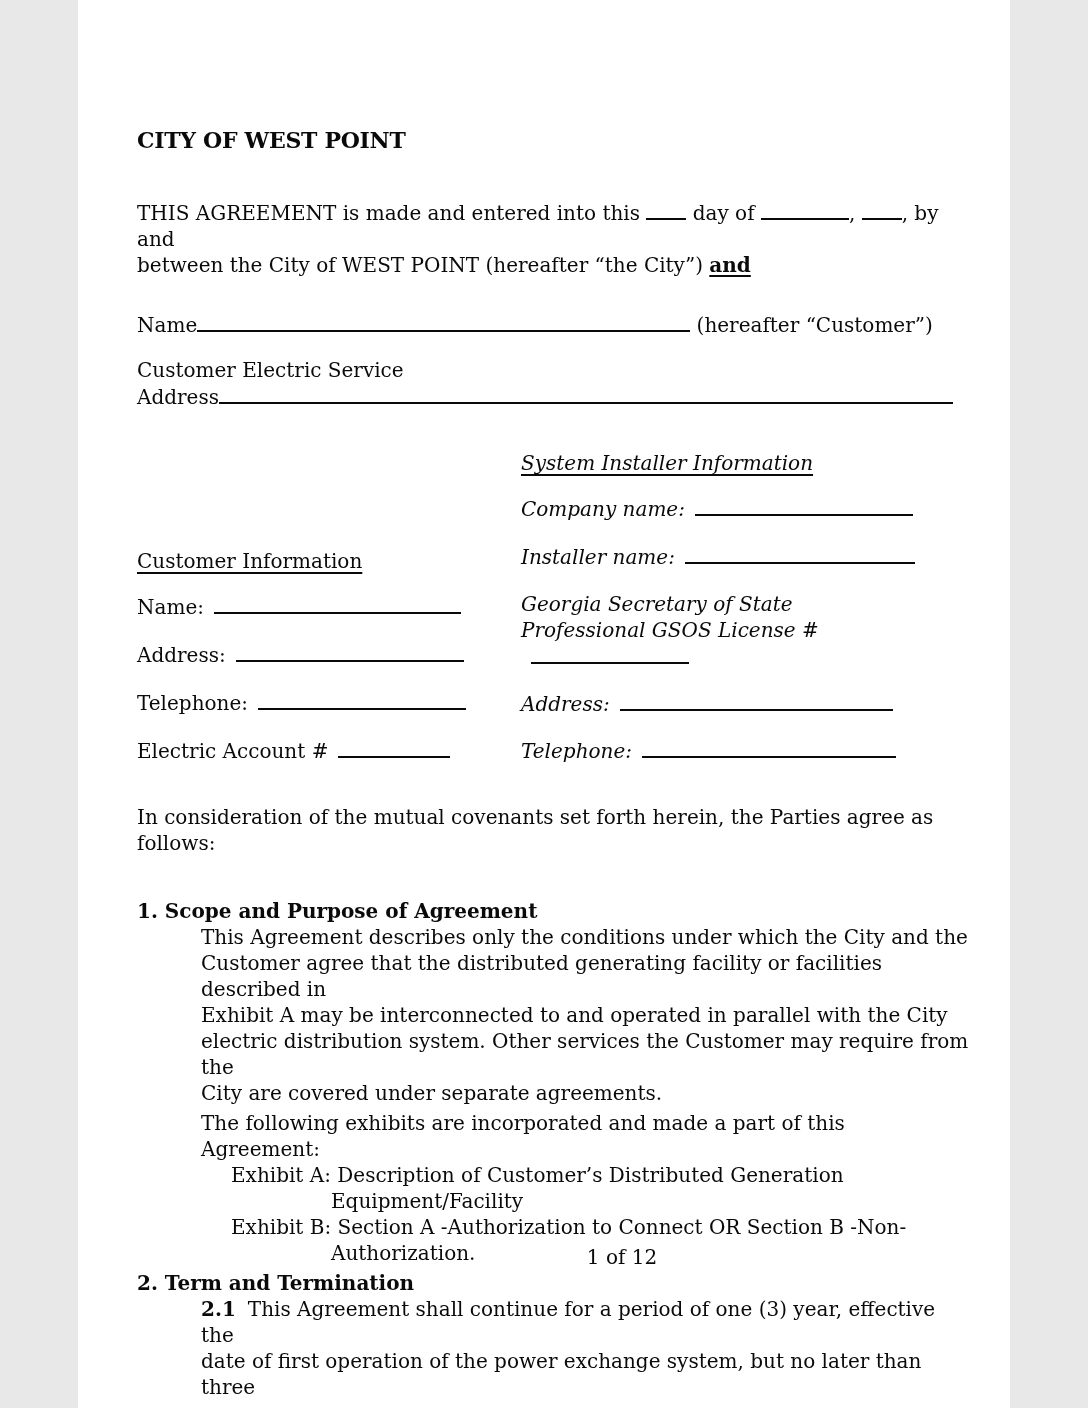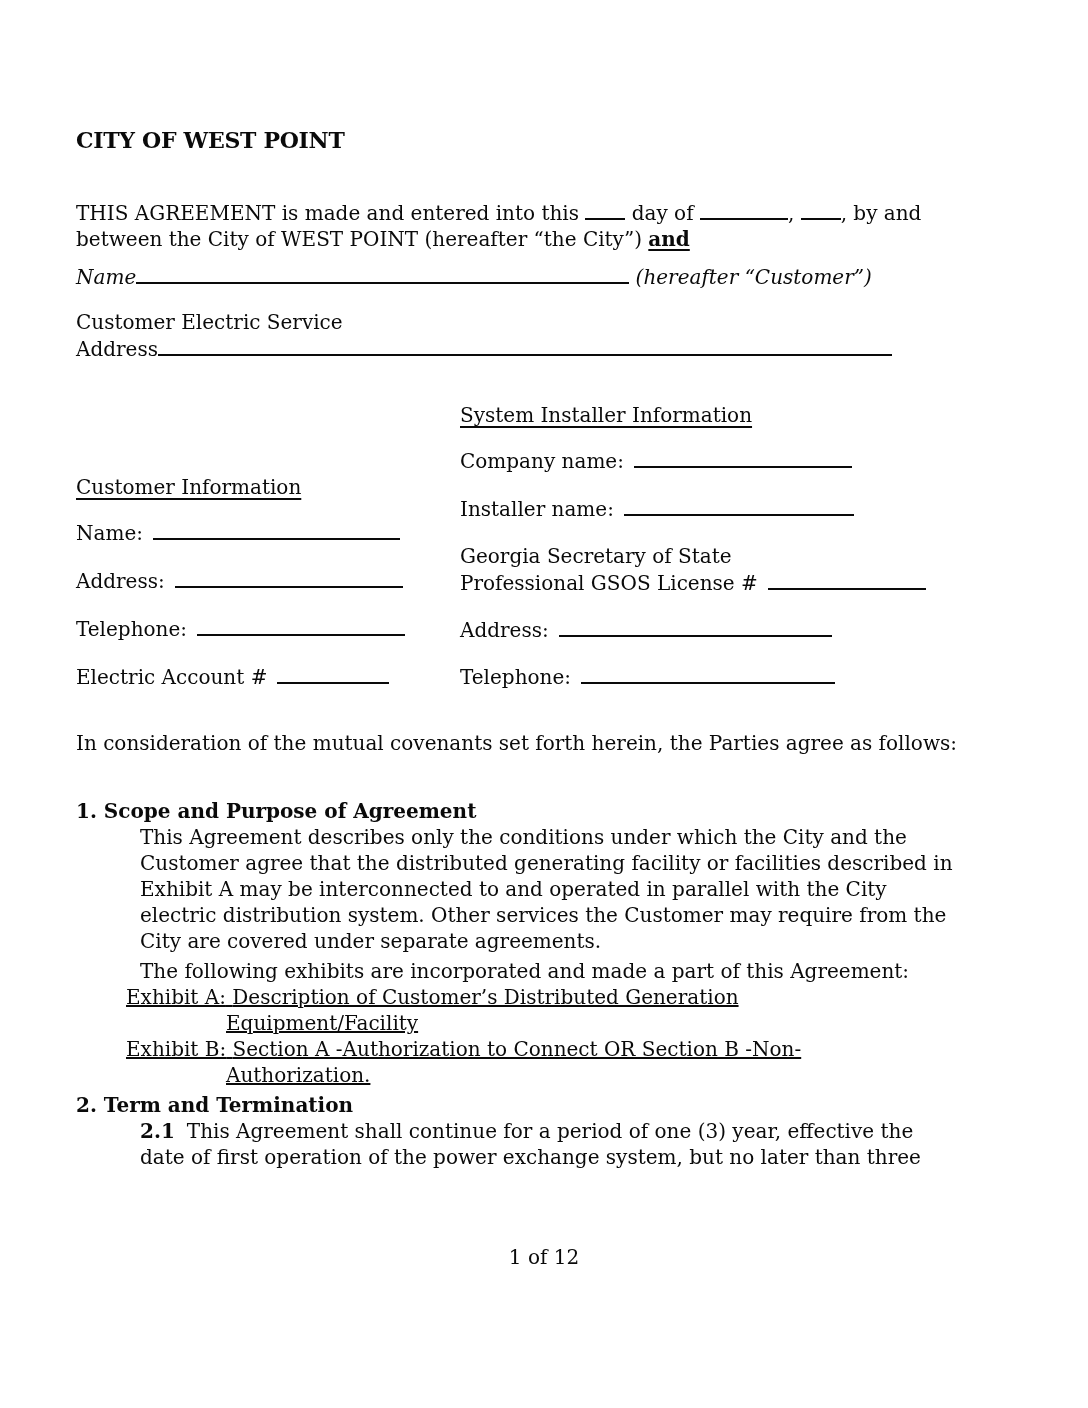--- a/index.html
+++ b/index.html
@@ -1,57 +1,57 @@
 <!DOCTYPE html>
 <html><head>
 <meta charset="utf-8">
 <style>
   html,body { margin:0; padding:0; background:#e8e8e8; }
   .page {
     position:relative;
-    width:1088px; height:1408px;
+    width:932px; height:1408px;
     margin:0 auto;
     background:#ffffff;
     color:#0a0a0a;
     font-family:"DejaVu Serif", serif;
     font-size:20px;
     line-height:26px;
     box-sizing:border-box;
-    padding:127px 40px 0 76px;
+    padding:127px 40px 0 59px;
     overflow:hidden;
   }
   .b { font-weight:bold; }
   .u { text-decoration:underline; text-underline-offset:3px; }
   .pre { white-space:pre-line; }
   .doc-header { font-weight:bold; font-size:22px; letter-spacing:-0.3px; }
   .title-block { margin-top:22px; }
   .title-line { font-weight:bold; font-size:22px; letter-spacing:-0.5px; white-space:nowrap; }
   .intro { margin-top:46px; }
-  .name-line { margin-top:11px;font-style:italic; }
+  .name-line { margin-top:33px; }
   .service-block { margin-top:19px; }
   .cols { display:flex; margin-top:40px;align-items:flex-end; }
   .col-left { flex:0 0 384px; width:384px; }
-  .col-right { flex:1; }
+  .col-right { flex:1;font-style:italic; }
   .col-heading { text-decoration:underline; text-decoration-thickness:2px; text-underline-offset:4px; }
   .field { margin-top:21px; }
   .field.first { margin-top:19px; }
   .field.tight { margin-top:20px; }
   .bl {
     display:inline-block;
     height:19px;
     border-bottom:2px solid #0a0a0a;
     vertical-align:baseline;
   }
   .bl.gap { margin-left:10px; }
   .consideration { margin-top:40px; }
   .sec-heading { font-weight:bold; margin-top:42px; }
   .sec2-heading { font-weight:bold; margin-top:4px; }
   .para { margin-left:64px; }
   .exhibits-intro { margin-left:64px; margin-top:4px; }
-  .exhibit { margin-left:50px; padding-left:100px; text-indent:-100px;text-decoration:underline; }
+  .exhibit { margin-left:94px; padding-left:100px; text-indent:-100px; }
   .clause-num { font-weight:bold; margin-right:12px; }
   .footer {
     position:absolute;
     left:0; top:1244px; width:1088px;
     text-align:center;
   }
 </style>
 </head>
 <body>
 

